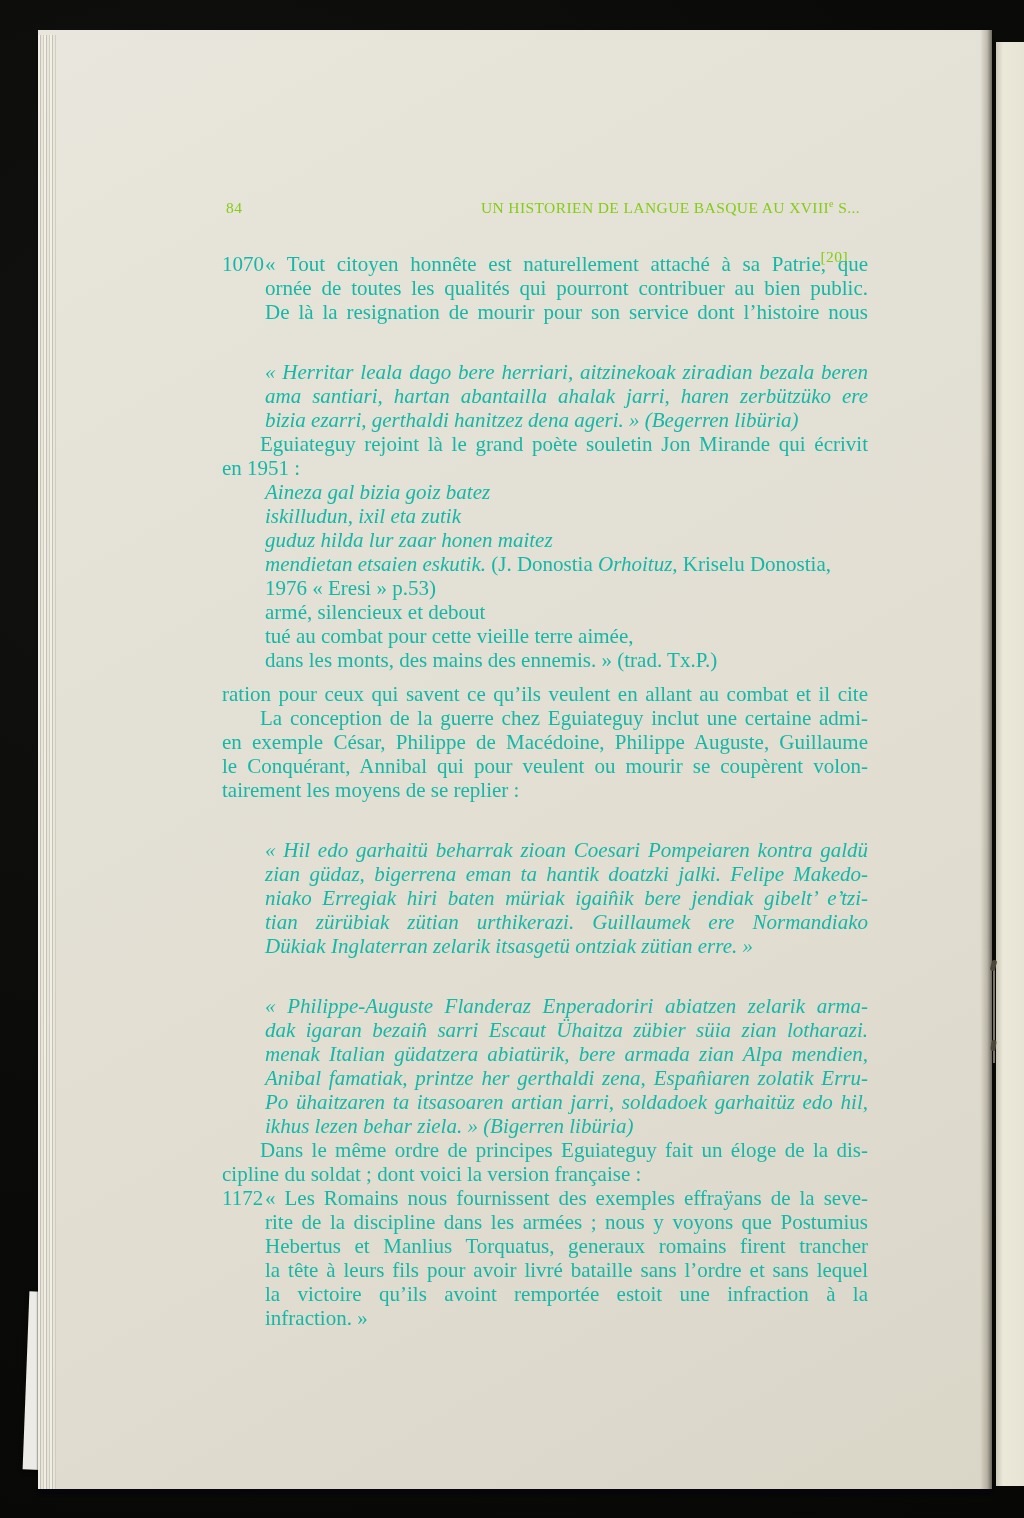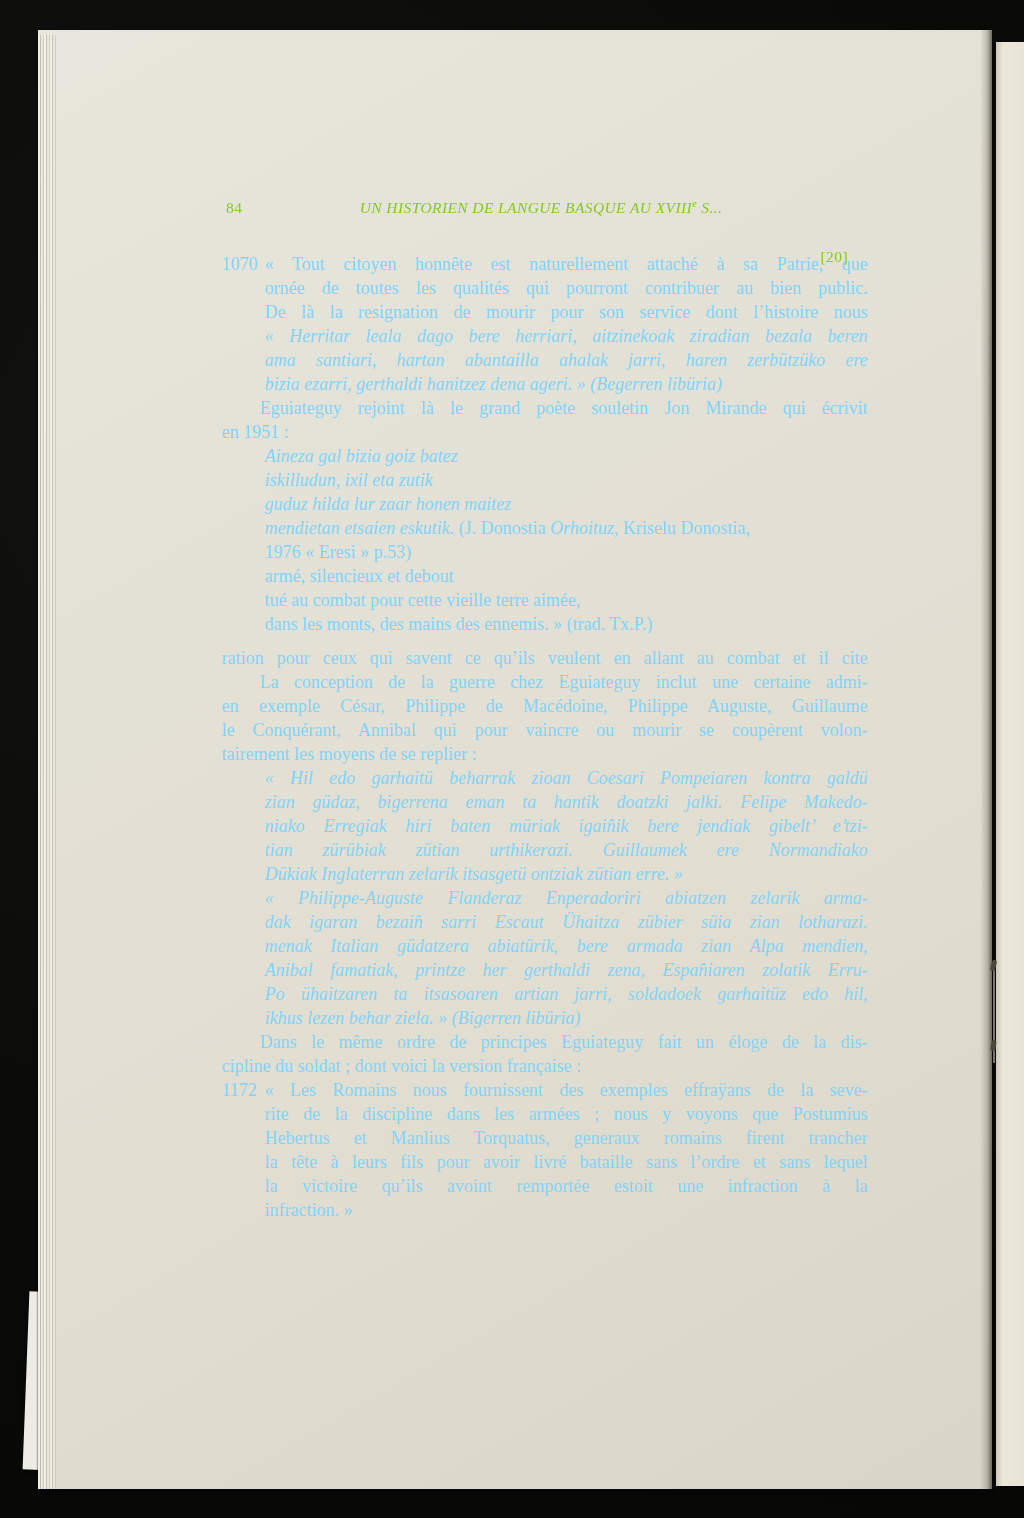--- a/index.html
+++ b/index.html
@@ -33,34 +33,34 @@
     position:absolute;left:996px;top:42px;width:28px;height:1444px;
     background:linear-gradient(90deg,#cdc9b9 0px,#ebe7d9 7px,#e8e4d5 100%);
   }
   .binding-thread{position:absolute;left:993px;top:965px;width:2px;height:98px;background:#7d7668;}
   .thread-knot{position:absolute;width:5px;height:11px;background:#4c473b;border-radius:2px;}
   .knot-top{left:991px;top:960px;transform:rotate(15deg);}
   .knot-bottom{left:991px;top:1040px;transform:rotate(8deg);}
   .header{position:absolute;left:222px;top:199px;width:646px;height:20px;
     font-size:15.5px;letter-spacing:.4px;color:#84cc16;}
   .header .pagenum{position:absolute;left:4px;top:0;}
-  .header .runtitle{position:absolute;left:0;right:8px;top:0;text-align:center;font-style:italic;}
+  .header .runtitle{position:absolute;left:0;right:8px;top:0;text-align:right;}
   .header .colnum{position:absolute;right:20px;top:16px;margin-top:33px;}
   .sup{font-size:10px;vertical-align:super;line-height:0;}
 
   .text-col{
     position:absolute;left:222px;top:252px;width:646px;
-    font-size:18px;line-height:24px;color:#7dd3fc;
+    font-size:21px;line-height:24px;color:#14b8a6;
   }
   .ln{height:24px;}
   .j{text-align:justify;text-align-last:justify;}
   .ind{text-indent:38px;}
   .numbered{position:relative;margin-left:43px;width:603px;}
   .num{position:absolute;left:-43px;top:0;font-style:normal;}
-  .q{margin-left:43px;width:603px;font-style:italic;}
+  .q{margin-left:43px;width:603px;font-style:italic;margin-top:36px;}
   .poem{margin-left:43px;width:603px;font-style:italic;}
   .fr-poem{margin-left:43px;width:603px;}
   .full{width:646px;}
   .rm{font-style:normal;}
   .gap10{margin-top:10px;}
 </style>
 </head>
 <body>
 
 <div class="scan-bg"></div>
@@ -112,21 +112,21 @@
   <div class="fr-poem">
     <div class="ln">armé, silencieux et debout</div>
     <div class="ln">tué au combat pour cette vieille terre aimée,</div>
     <div class="ln">dans les monts, des mains des ennemis. » (trad. Tx.P.)</div>
   </div>
 
   <div class="full gap10">
     <div class="ln j">ration pour ceux qui savent ce qu’ils veulent en allant au combat et il cite</div>
     <div class="ln j ind">La conception de la guerre chez Eguiateguy inclut une certaine admi-</div>
     <div class="ln j">en exemple César, Philippe de Macédoine, Philippe Auguste, Guillaume</div>
-    <div class="ln j">le Conquérant, Annibal qui pour vaincre ou mourir se coupèrent volon-</div>
+    <div class="ln j">le Conquérant, Annibal qui pour veulent ou mourir se coupèrent volon-</div>
     <div class="ln">tairement les moyens de se replier :</div>
   </div>
 
   <div class="q">
     <div class="ln j">« Hil edo garhaitü beharrak zioan Coesari Pompeiaren kontra galdü</div>
     <div class="ln j">zian güdaz, bigerrena eman ta hantik doatzki jalki. Felipe Makedo-</div>
     <div class="ln j">niako Erregiak hiri baten müriak igain̂ik bere jendiak gibelt’ e’tzi-</div>
     <div class="ln j">tian zürübiak zütian urthikerazi. Guillaumek ere Normandiako</div>
     <div class="ln">Dükiak Inglaterran zelarik itsasgetü ontziak zütian erre. »</div>
   </div>

